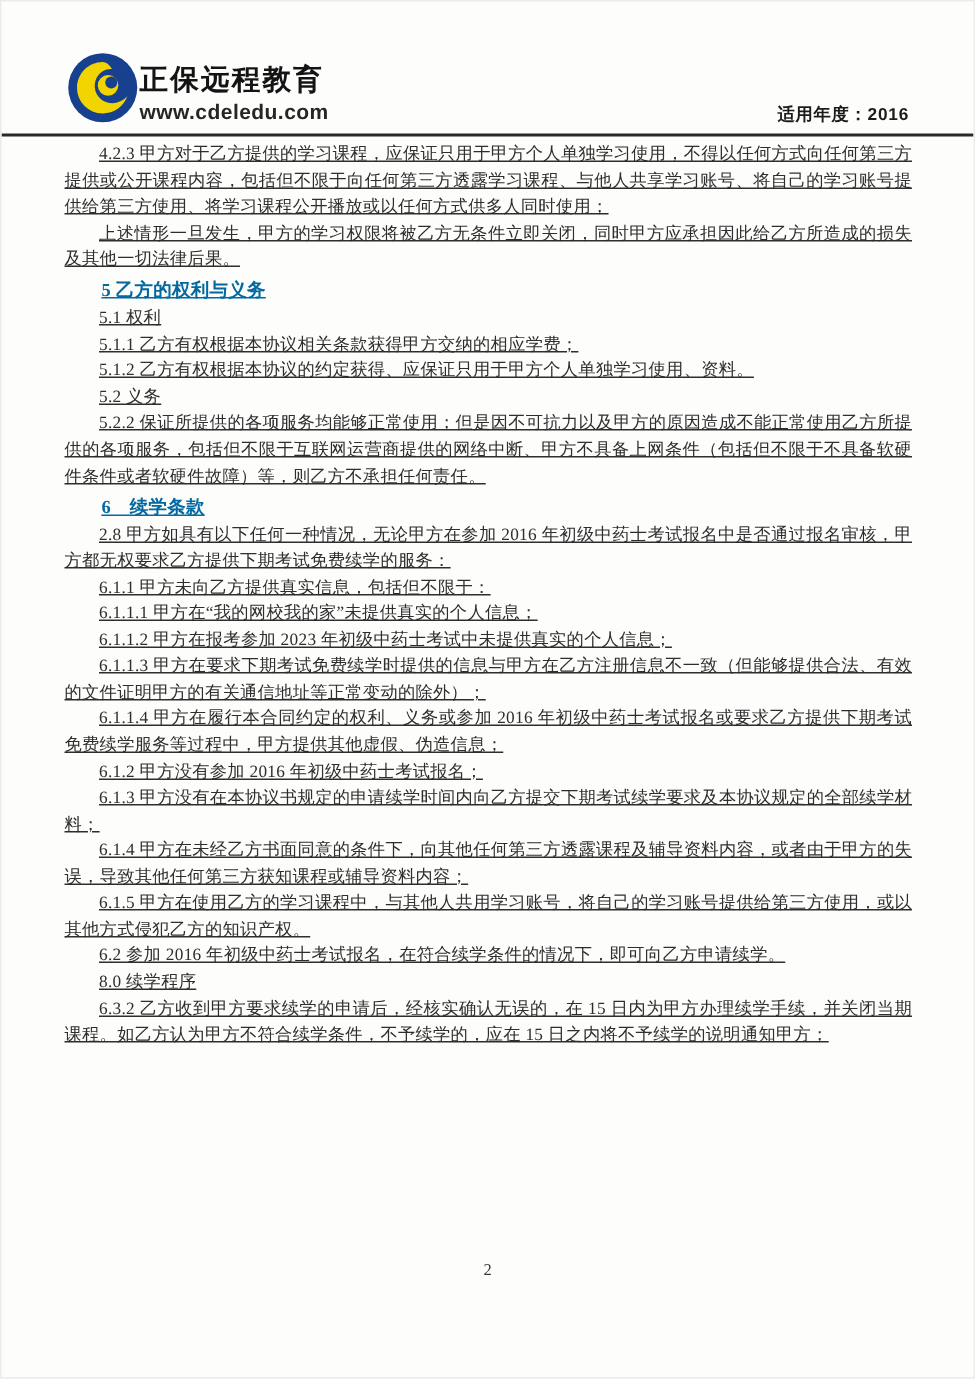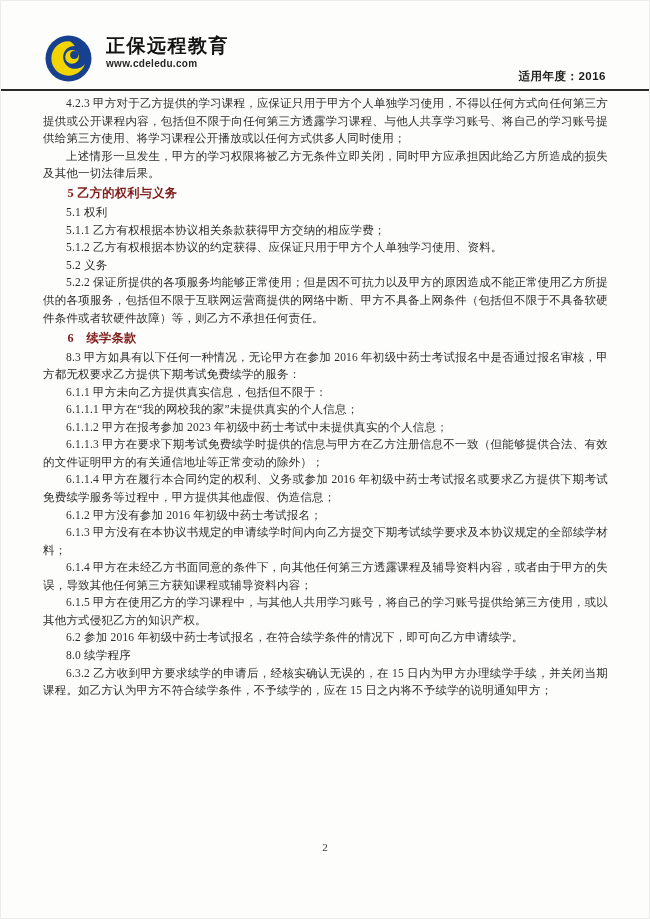--- a/index.html
+++ b/index.html
@@ -15,52 +15,52 @@
     color: #2e2e2e;
     overflow: hidden;
   }
   .header {
     position: relative;
     height: 90px;
     box-sizing: border-box;
     padding: 34px 42px 0 44px;
     border-bottom: 2px solid #2a2a2a;
   }
-  .logo-block { display: flex; align-items: flex-start; gap: 14px; }
+  .logo-block { display: flex; align-items: flex-end; gap: 1px; }
   .logo-icon { width: 47px; height: 47px; flex: 0 0 auto; }
   .brand-text { display: flex; flex-direction: column; justify-content: center; }
   .brand-name {
     font-family: "Liberation Sans", "DejaVu Sans", sans-serif;
     font-size: 19px; font-weight: bold; color: #141414;
     letter-spacing: 1.5px; line-height: 22px;
   }
   .brand-url {
     font-family: "Liberation Sans", "DejaVu Sans", sans-serif;
-    font-size: 10px; font-weight: bold; color: #262626;
+    font-size: 14px; font-weight: bold; color: #262626;
     letter-spacing: 0.3px; margin-top: 1px;
   }
   .year-label {
     position: absolute; right: 43px; bottom: 5px;
     font-family: "Liberation Sans", "DejaVu Sans", sans-serif;
     font-size: 11.5px; font-weight: bold; color: #1c1c1c;
     letter-spacing: 0.5px;
     margin-left: 28px;
   }
   .content {
     padding: 4px 41px 0 42px;
     font-size: 11.5px;
     line-height: 17.55px;
     text-align: justify;
     letter-spacing: 0.2px;
   }
-  .content p { margin: 0; text-indent: 2em; }
+  .content p { margin: 0; text-indent: 2em; text-decoration: underline; }
   .content p.heading {
     font-weight: bold;
     font-size: 12.3px;
-    color: #7f1d1d;
+    color: #0369a1;
     margin: 2.5px 0 1.5px 0;
   }
   .page-number {
     position: absolute;
     top: 840px; left: 0; width: 100%;
     text-align: center;
     font-size: 11px; color: #3a3a3a;
   }
 </style>
 </head>
@@ -89,21 +89,21 @@
   <div class="content">
       <p class="body">4.2.3 甲方对于乙方提供的学习课程，应保证只用于甲方个人单独学习使用，不得以任何方式向任何第三方提供或公开课程内容，包括但不限于向任何第三方透露学习课程、与他人共享学习账号、将自己的学习账号提供给第三方使用、将学习课程公开播放或以任何方式供多人同时使用；</p>
       <p class="body">上述情形一旦发生，甲方的学习权限将被乙方无条件立即关闭，同时甲方应承担因此给乙方所造成的损失及其他一切法律后果。</p>
       <p class="heading">5 乙方的权利与义务</p>
       <p class="body">5.1 权利</p>
       <p class="body">5.1.1 乙方有权根据本协议相关条款获得甲方交纳的相应学费；</p>
       <p class="body">5.1.2 乙方有权根据本协议的约定获得、应保证只用于甲方个人单独学习使用、资料。</p>
       <p class="body">5.2 义务</p>
       <p class="body">5.2.2 保证所提供的各项服务均能够正常使用；但是因不可抗力以及甲方的原因造成不能正常使用乙方所提供的各项服务，包括但不限于互联网运营商提供的网络中断、甲方不具备上网条件（包括但不限于不具备软硬件条件或者软硬件故障）等，则乙方不承担任何责任。</p>
       <p class="heading">6　续学条款</p>
-      <p class="body">8.3 甲方如具有以下任何一种情况，无论甲方在参加 2016 年初级中药士考试报名中是否通过报名审核，甲方都无权要求乙方提供下期考试免费续学的服务：</p>
+      <p class="body">2.8 甲方如具有以下任何一种情况，无论甲方在参加 2016 年初级中药士考试报名中是否通过报名审核，甲方都无权要求乙方提供下期考试免费续学的服务：</p>
       <p class="body">6.1.1 甲方未向乙方提供真实信息，包括但不限于：</p>
       <p class="body">6.1.1.1 甲方在“我的网校我的家”未提供真实的个人信息；</p>
       <p class="body">6.1.1.2 甲方在报考参加 2023 年初级中药士考试中未提供真实的个人信息；</p>
       <p class="body">6.1.1.3 甲方在要求下期考试免费续学时提供的信息与甲方在乙方注册信息不一致（但能够提供合法、有效的文件证明甲方的有关通信地址等正常变动的除外）；</p>
       <p class="body">6.1.1.4 甲方在履行本合同约定的权利、义务或参加 2016 年初级中药士考试报名或要求乙方提供下期考试免费续学服务等过程中，甲方提供其他虚假、伪造信息；</p>
       <p class="body">6.1.2 甲方没有参加 2016 年初级中药士考试报名；</p>
       <p class="body">6.1.3 甲方没有在本协议书规定的申请续学时间内向乙方提交下期考试续学要求及本协议规定的全部续学材料；</p>
       <p class="body">6.1.4 甲方在未经乙方书面同意的条件下，向其他任何第三方透露课程及辅导资料内容，或者由于甲方的失误，导致其他任何第三方获知课程或辅导资料内容；</p>
       <p class="body">6.1.5 甲方在使用乙方的学习课程中，与其他人共用学习账号，将自己的学习账号提供给第三方使用，或以其他方式侵犯乙方的知识产权。</p>
       <p class="body">6.2 参加 2016 年初级中药士考试报名，在符合续学条件的情况下，即可向乙方申请续学。</p>

